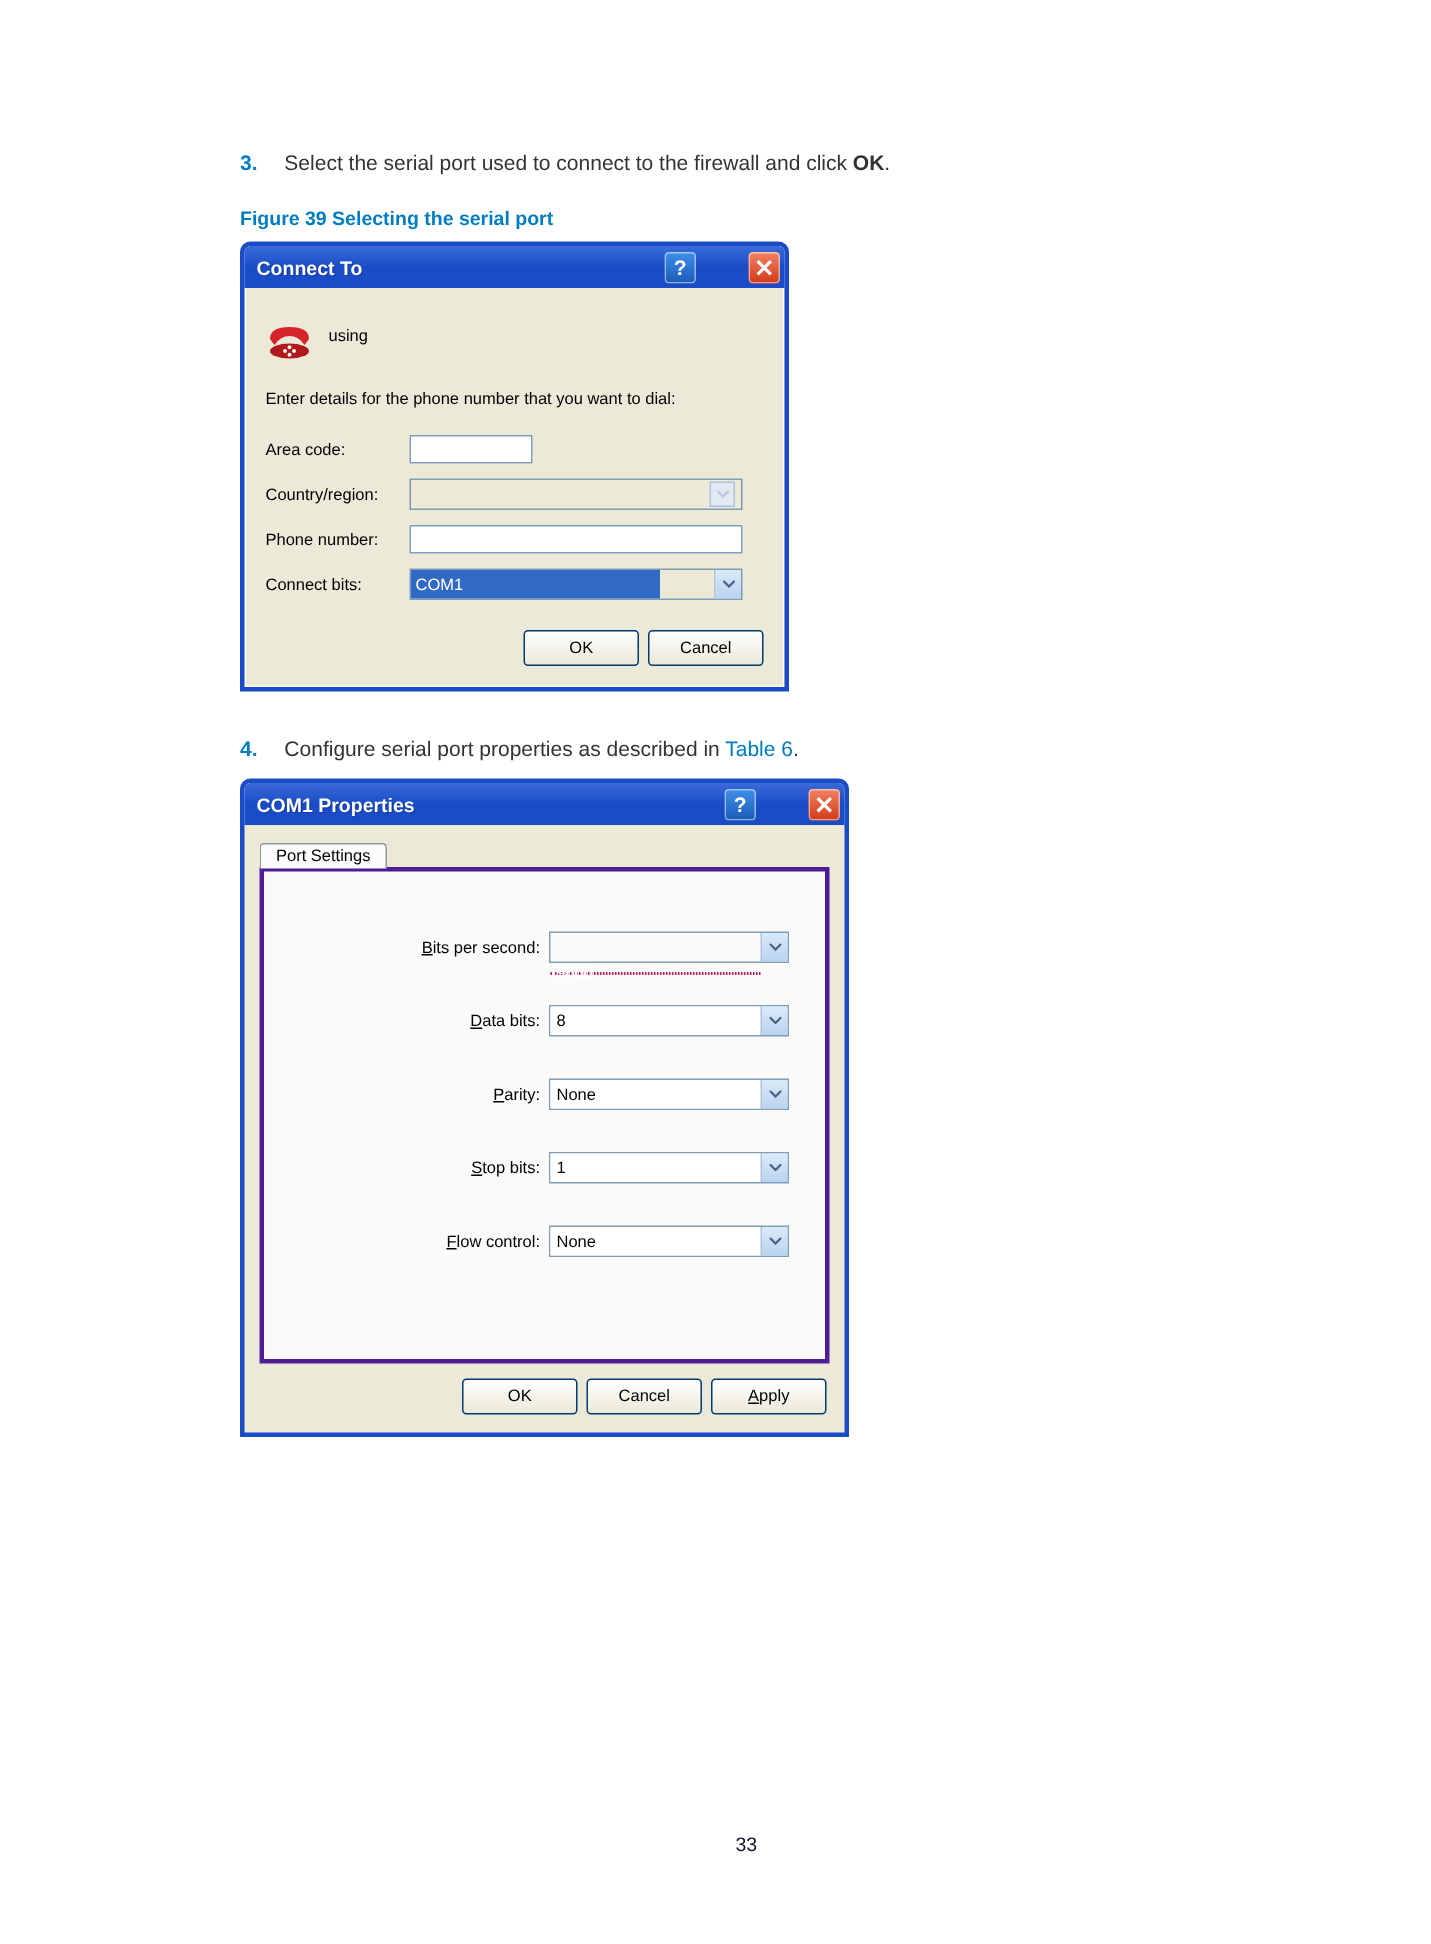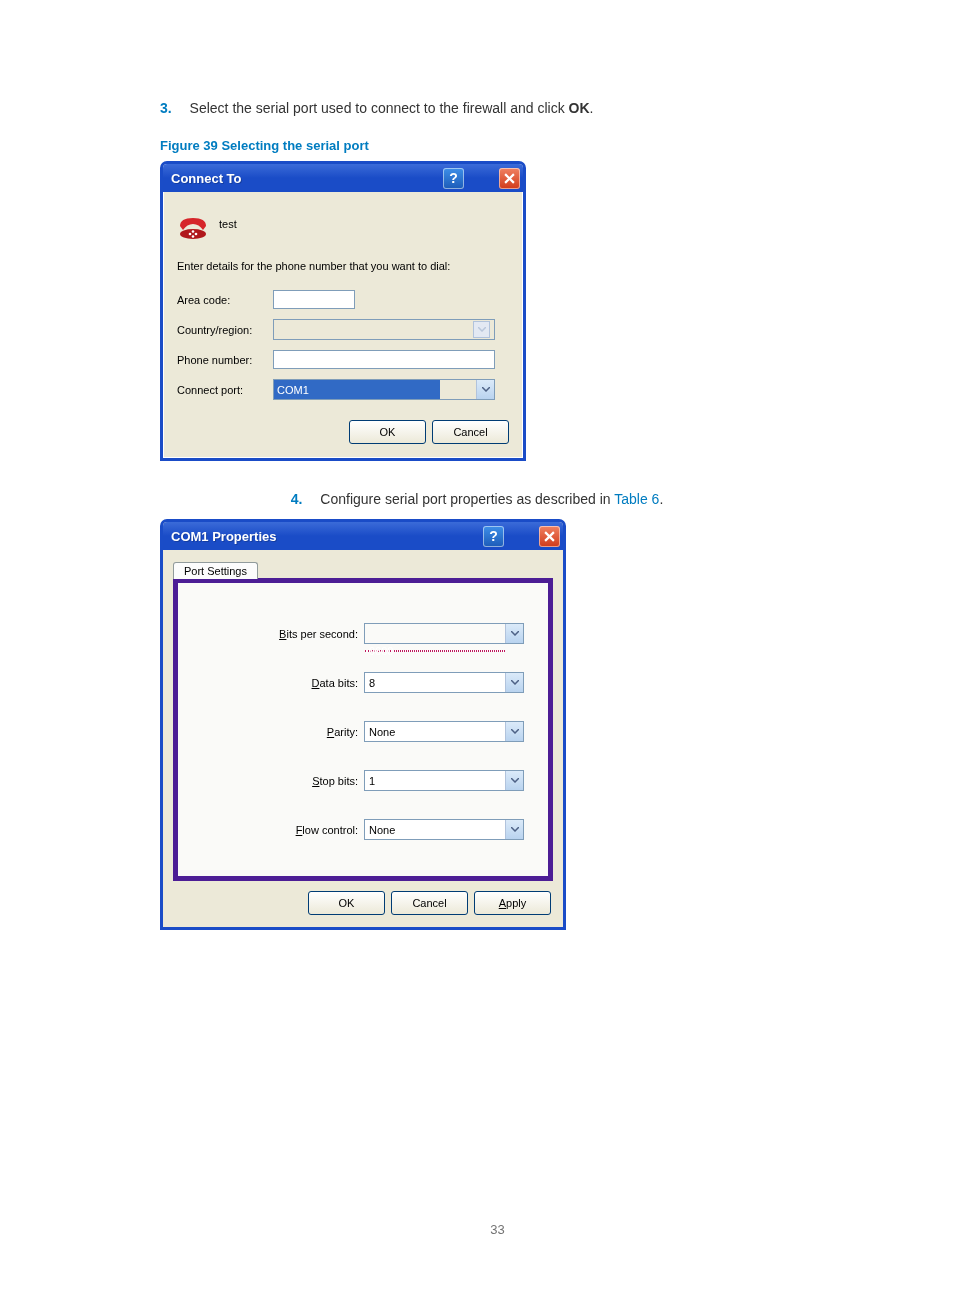--- a/index.html
+++ b/index.html
@@ -184,23 +184,23 @@
     background: #fcfcfc;
     border: 1px solid #919b9c;
     border-bottom: none;
     border-radius: 3px 3px 0 0;
     padding: 2px 10px;
     font-size: 11px;
     position: relative;
     top: 1px;
   }
   .tab-panel {
-    border: 5px solid #4c1d95;
+    border: 3px solid #4c1d95;
     margin: 0 10px;
-    padding: 40px 24px 8px 24px;
+    padding: 40px 24px 40px 24px;
     background: #fafaf8;
   }
   .prop-row {
     display: flex;
     align-items: center;
     justify-content: flex-end;
     margin-bottom: 28px;
   }
   .prop-label {
     font-size: 11px;
@@ -246,21 +246,21 @@
     padding: 10px 12px 12px 12px;
   }
 
   .page-num {
     position: absolute;
     left: 0;
     right: 0;
     top: 1222px;
     text-align: center;
     font-size: 13px;
-    color: #737373;
+    color: #0f172a;
     margin-left: 41px;
   }
 </style>
 </head>
 <body>
 
 <div class="content">
 
   <p class="step-line">
     <span class="step-num">3.</span>
@@ -282,21 +282,21 @@
     <div class="dlg-body">
       <div class="conn-header">
         <svg class="phone-icon" viewBox="0 0 32 32">
           <ellipse cx="16" cy="26" rx="13" ry="5" fill="#b0181c"></ellipse>
           <path d="M3 18 Q3 10 16 10 Q29 10 29 18 L26 22 Q22 16 16 16 Q10 16 6 22 Z" fill="#d6252a"></path>
           <circle cx="13" cy="26" r="1.3" fill="#fff"></circle>
           <circle cx="19" cy="26" r="1.3" fill="#fff"></circle>
           <circle cx="16" cy="23.5" r="1.3" fill="#fff"></circle>
           <circle cx="16" cy="28.5" r="1.3" fill="#fff"></circle>
         </svg>
-        <span>test</span>
+        <span>using</span>
       </div>
       <div class="instr">Enter details for the phone number that you want to dial:</div>
 
       <div class="form-row">
         <span class="form-label">Area code:</span>
         <input class="xp-input areacode-input" style="">
       </div>
 
       <div class="form-row">
         <span class="form-label">Country/region:</span>
@@ -308,21 +308,21 @@
           </div>
         </div>
       </div>
 
       <div class="form-row">
         <span class="form-label">Phone number:</span>
         <input class="xp-input phone-input" style="">
       </div>
 
       <div class="form-row">
-        <span class="form-label">Connect port:</span>
+        <span class="form-label">Connect bits:</span>
         <div class="combo">
           <div class="combo-sel">COM1</div>
           <div class="combo-arrow">
             <svg viewBox="0 0 8 5" width="8" height="5">
                 <path d="M0 0 L4 4 L8 0" fill="none" stroke="#4d6185" stroke-width="1.5"></path>
               </svg>
           </div>
         </div>
       </div>
 
@@ -330,21 +330,21 @@
         <div class="xp-btn">
             <span>OK</span>
           </div>
         <div class="xp-btn">
             <span>Cancel</span>
           </div>
       </div>
     </div>
   </div>
 
-  <p class="step-line" style="margin-top:30px;text-align:center;">
+  <p class="step-line" style="margin-top:30px;">
     <span class="step-num">4.</span>
     <span>Configure serial port properties as described in </span><span class="table-link">Table 6</span><span>.</span>
   </p>
 
 
   <div class="xp-dialog2">
     <div class="titlebar">
       <span class="titlebar-title">COM1 Properties</span>
       <div class="tb-btn tb-help">?</div>
       <div class="tb-btn tb-close">

